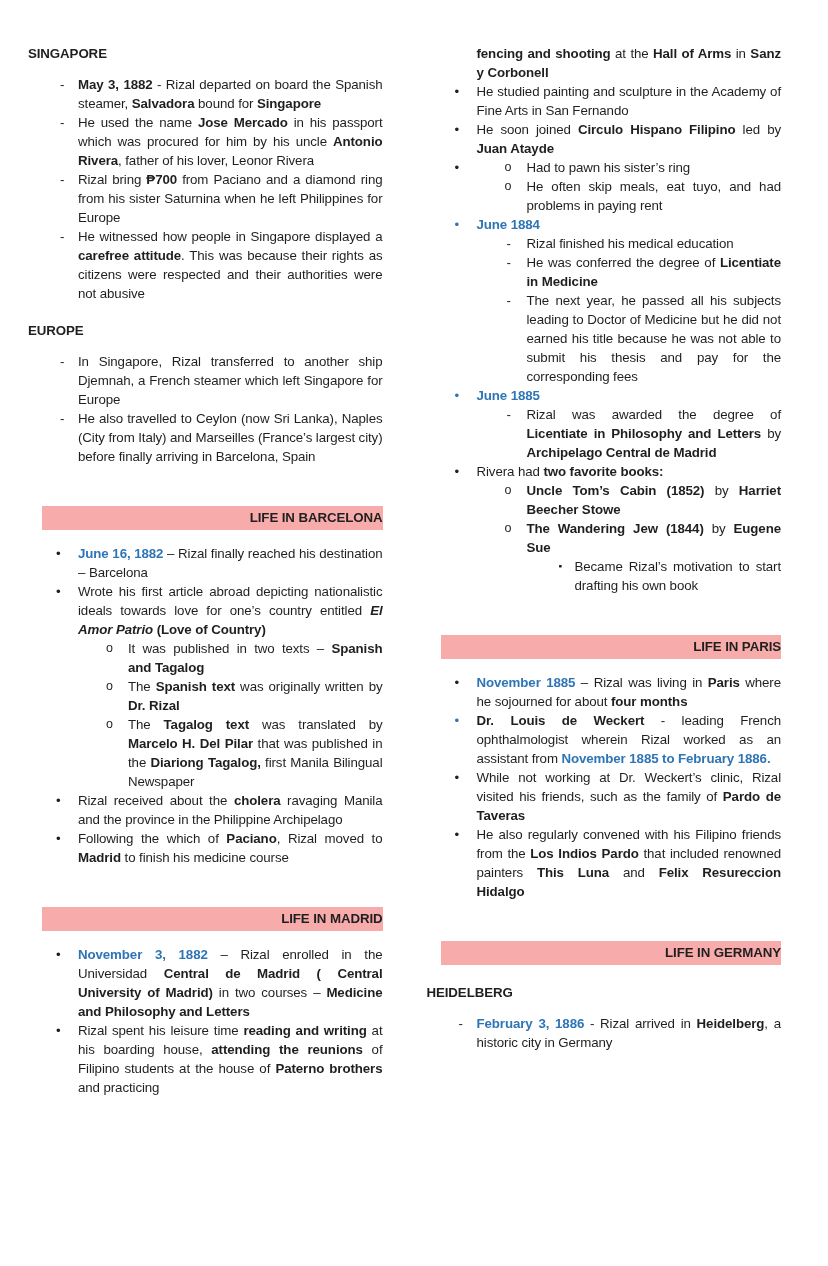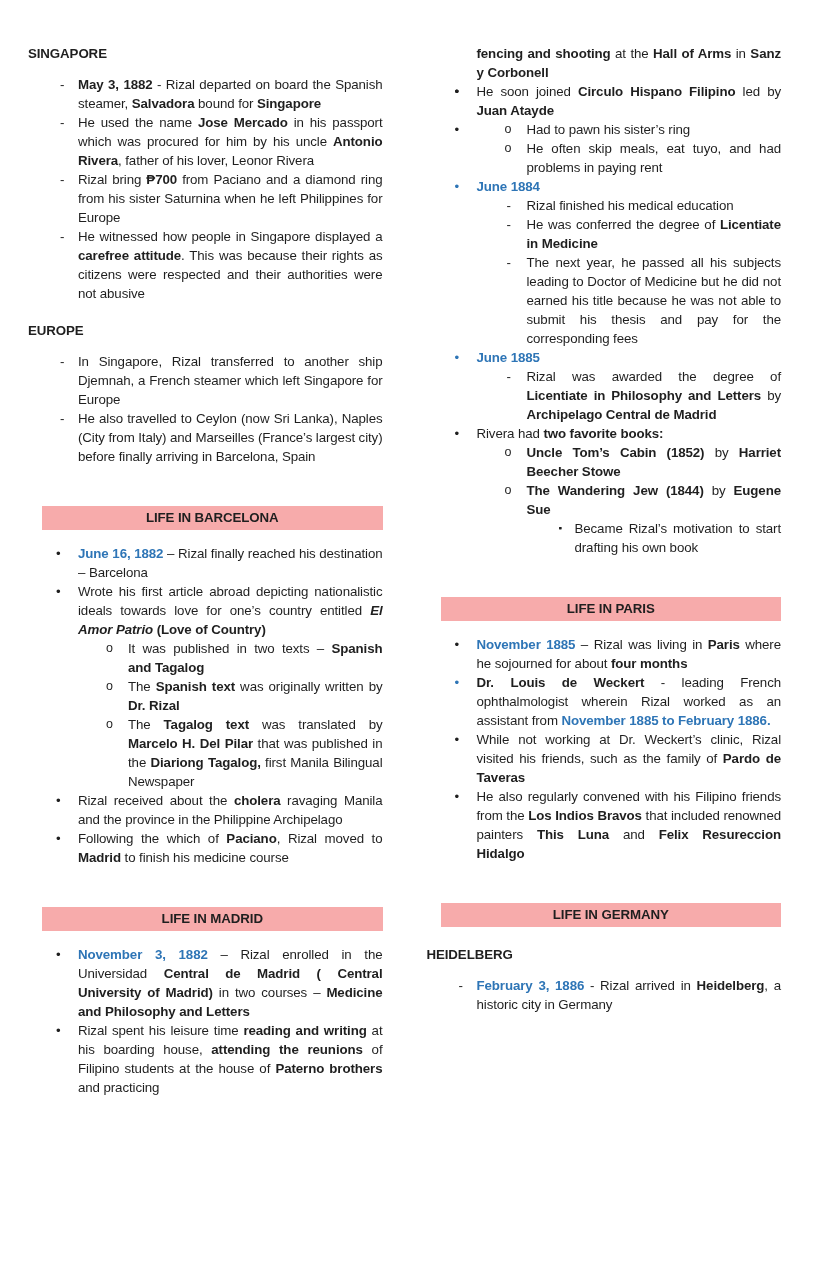--- a/index.html
+++ b/index.html
@@ -22,21 +22,21 @@
   .block-heading{
     font-weight:bold;
     margin:0 0 12px 0;
     text-align:left;
   }
   .block + .block-heading{margin-top:18px;}
   .banner + .block-heading{margin-top:18px;}
   .banner{
     background:var(--banner,#f7abab);
     font-weight:bold;
-    text-align:center;
+    text-align:right;
     padding:2px 0 3px 0;
     margin:0 0 14px 14px;
   }
   .block + .banner{margin-top:40px;}
   .item{
     position:relative;
     text-align:justify;
     margin:0;
   }
   .item.l0{padding-left:50px;}
@@ -89,21 +89,21 @@
       </div>
       <div class="block banner">LIFE IN MADRID</div>
       <div class="block list">
         <div class="item l0"><span class="marker disc">•</span><b class="c">November 3, 1882</b><span> – Rizal enrolled in the Universidad </span><b>Central de Madrid ( Central University of Madrid)</b><span> in two courses – </span><b>Medicine and Philosophy and Letters</b></div>
         <div class="item l0"><span class="marker disc">•</span><span>Rizal spent his leisure time </span><b>reading and writing</b><span> at his boarding house, </span><b>attending the reunions</b><span> of Filipino students at the house of </span><b>Paterno brothers</b><span> and practicing</span></div>
       </div>
     </div>
   <div class="col" id="col-right">
       <div class="block list">
         <div class="item l0"><b>fencing and shooting</b><span> at the </span><b>Hall of Arms</b><span> in </span><b>Sanz y Corbonell</b></div>
-        <div class="item l0"><span class="marker disc">•</span></div>
+        <div class="item l0"><span class="marker disc">•</span><span>He studied painting and sculpture in the Academy of Fine Arts in San Fernando</span></div>
         <div class="item l0"><span class="marker disc">•</span><span>He soon joined </span><b>Circulo Hispano Filipino</b><span> led by </span><b>Juan Atayde</b></div>
         <div class="item l0"><span class="marker disc">•</span></div>
         <div class="item l1"><span class="marker circle">o</span><span>Had to pawn his sister’s ring</span></div>
         <div class="item l1"><span class="marker circle">o</span><span>He often skip meals, eat tuyo, and had problems in paying rent</span></div>
         <div class="item l0"><span class="marker disc blue">•</span><b class="c">June 1884</b></div>
         <div class="item l1"><span class="marker dash">-</span><span>Rizal finished his medical education</span></div>
         <div class="item l1"><span class="marker dash">-</span><span>He was conferred the degree of </span><b>Licentiate in Medicine</b></div>
         <div class="item l1"><span class="marker dash">-</span><span>The next year, he passed all his subjects leading to Doctor of Medicine but he did not earned his title because he was not able to submit his thesis and pay for the corresponding fees</span></div>
         <div class="item l0"><span class="marker disc blue">•</span><b class="c">June 1885</b></div>
         <div class="item l1"><span class="marker dash">-</span><span>Rizal was awarded the degree of </span><b>Licentiate in Philosophy and Letters</b><span> by </span><b>Archipelago Central de Madrid</b></div>
@@ -111,21 +111,21 @@
         <div class="item l1"><span class="marker circle">o</span><b>Uncle Tom’s Cabin (1852)</b><span> by </span><b>Harriet Beecher Stowe</b></div>
         <div class="item l1"><span class="marker circle">o</span><b>The Wandering Jew (1844)</b><span> by </span><b>Eugene Sue</b></div>
         <div class="item l2"><span class="marker square">▪</span></div>
         <div class="item l2"><span class="marker square">▪</span><span>Became Rizal’s motivation to start drafting his own book</span></div>
       </div>
       <div class="block banner">LIFE IN PARIS</div>
       <div class="block list">
         <div class="item l0"><span class="marker disc">•</span><b class="c">November 1885</b><span> – Rizal was living in </span><b>Paris</b><span> where he sojourned for about </span><b>four months</b></div>
         <div class="item l0"><span class="marker disc blue">•</span><b>Dr. Louis de Weckert</b><span> - leading French ophthalmologist wherein Rizal worked as an assistant from </span><b class="c">November 1885 to February 1886.</b></div>
         <div class="item l0"><span class="marker disc">•</span><span>While not working at Dr. Weckert’s clinic, Rizal visited his friends, such as the family of </span><b>Pardo de Taveras</b></div>
-        <div class="item l0"><span class="marker disc">•</span><span>He also regularly convened with his Filipino friends from the </span><b>Los Indios Bravos</b><span> that included renowned painters </span><b>This Luna</b><span> and </span><b>Felix Resureccion Hidalgo</b></div>
+        <div class="item l0"><span class="marker disc">•</span><span>He also regularly convened with his Filipino friends from the </span><b>Los Indios Pardo</b><span> that included renowned painters </span><b>This Luna</b><span> and </span><b>Felix Resureccion Hidalgo</b></div>
       </div>
       <div class="block banner">LIFE IN GERMANY</div>
       <div class="block block-heading">HEIDELBERG</div>
       <div class="block list">
         <div class="item l0"><span class="marker dash">-</span><b class="c">February 3, 1886</b><span> - Rizal arrived in </span><b>Heidelberg</b><span>, a historic city in Germany</span></div>
       </div>
     </div>
 </div>
 
 </body></html>

